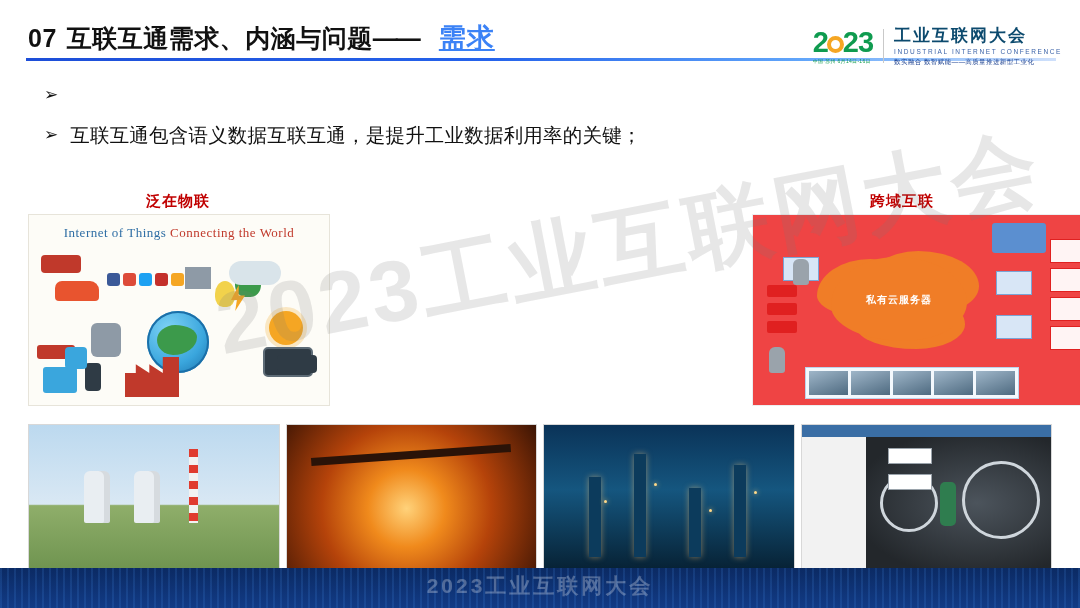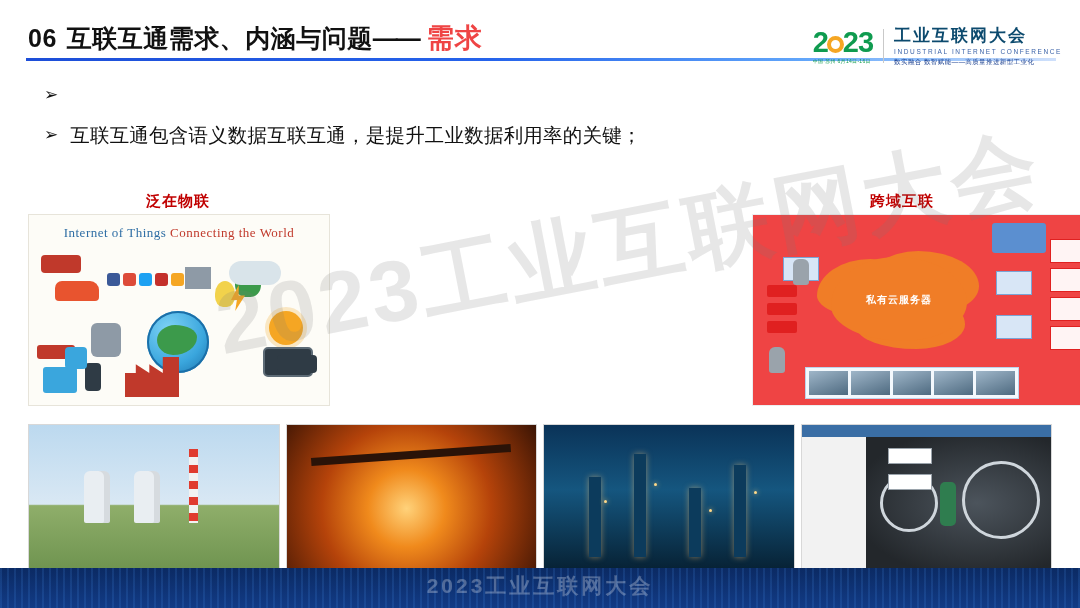--- a/index.html
+++ b/index.html
@@ -40,23 +40,24 @@
   }
   .title-dash {
     font-size: 25px;
     font-weight: bold;
     color: #111111;
     letter-spacing: -2px;
   }
   .title-accent {
     font-size: 27px;
     font-weight: bold;
-    color: #ef4444;
-    margin-left: 8px;
+    color: #3b82f6;
+    margin-left: 20px;
     letter-spacing: 1px;
+    text-decoration: underline;
   }
   .title-rule {
     position: absolute;
     left: 26px;
     top: 58px;
     width: 1030px;
     height: 3px;
     background: linear-gradient(90deg, #1d4ed8 0%, #2563eb 45%, #60a5fa 75%, #cfe0fb 100%);
   }
 
@@ -641,21 +642,21 @@
     color: rgba(255,255,255,0.28);
     letter-spacing: 3px;
   }
 </style>
 </head>
 <body>
 
 <div class="slide">
 
   <div class="title-row">
-    <span class="title-main">06</span>
+    <span class="title-main">07</span>
     <span class="title-main" style="margin-left:10px;">互联互通需求、内涵与问题</span>
     <span class="title-dash">——</span>
     <span class="title-accent">需求</span>
   </div>
   <div class="title-rule"></div>
 
   <div class="conf-logo">
     <div class="conf-year">
       <span>2</span><span class="ring"></span><span>23</span>
       <span class="conf-year-sub">中国·苏州 6月14日-16日</span>

